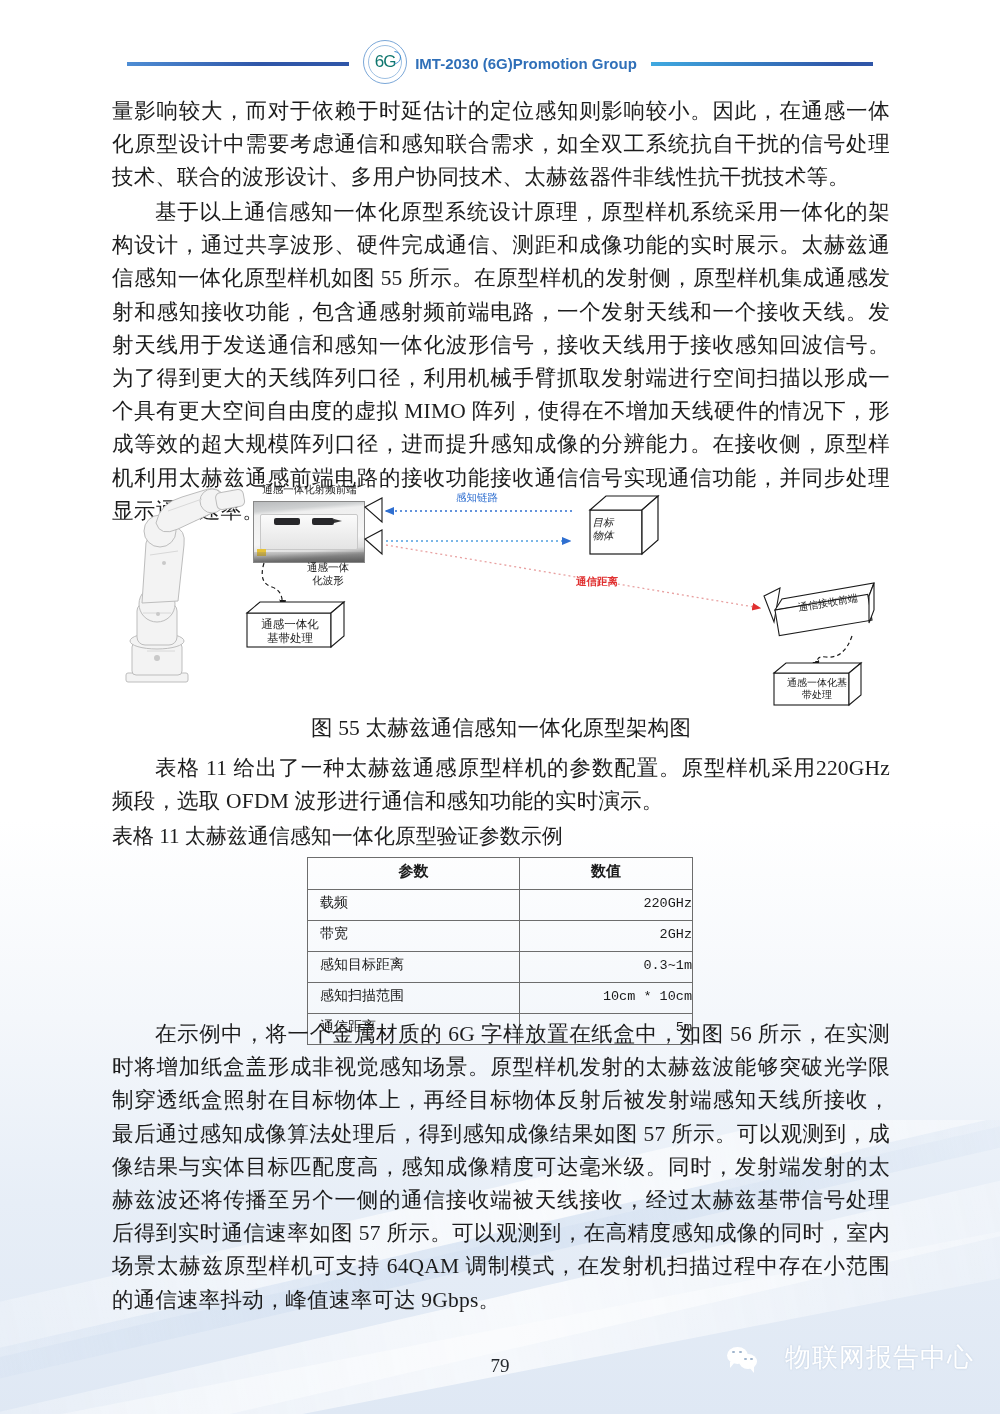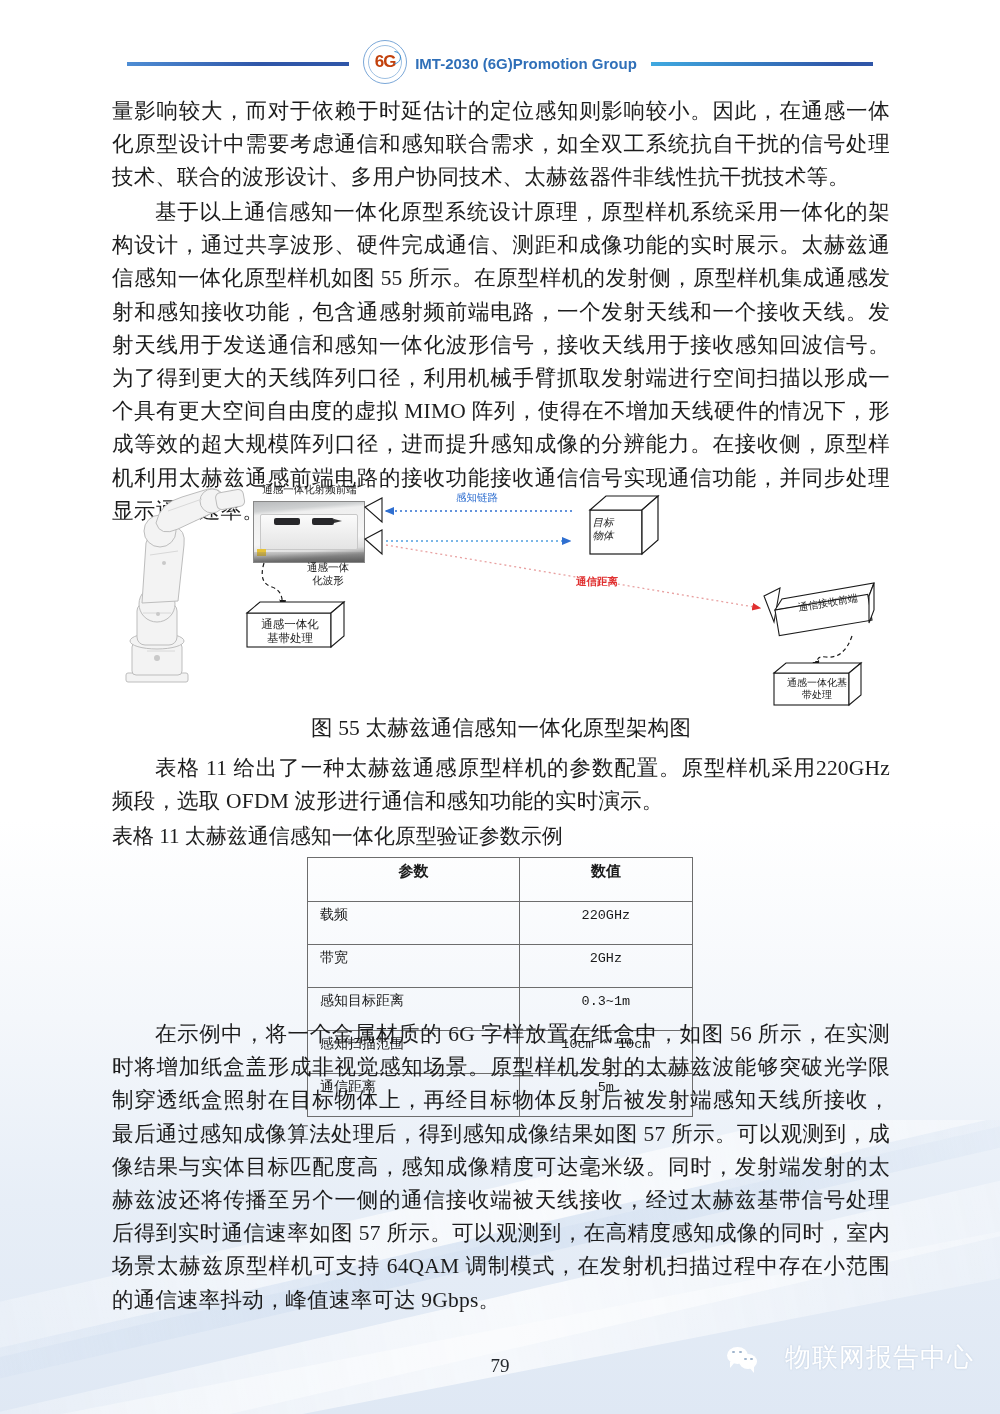--- a/index.html
+++ b/index.html
@@ -97,23 +97,23 @@
     border: 1px solid #9dbfe2;
     border-radius: 50%;
   }
   .logo-6g {
     position: absolute;
     inset: 0;
     display: flex;
     align-items: center;
     justify-content: center;
     font-family: "Liberation Sans", sans-serif;
-    font-weight: bold;
+    font-weight: normal;
     font-size: 17px;
-    color: #c2410c;
+    color: #0f766e;
     letter-spacing: -1px;
   }
   .logo-arc {
     position: absolute;
     right: 6px; top: 11px;
     width: 11px; height: 11px;
     border: 1.6px solid #3f8fd0;
     border-left-color: transparent;
     border-bottom-color: transparent;
     border-radius: 50%;
@@ -227,37 +227,37 @@
   table.params {
     position: absolute;
     left: 307px; top: 857px;
     width: 386px;
     border-collapse: collapse;
     font-size: 14px;
     color: #1a1a1a;
   }
   table.params th, table.params td {
     border: 1px solid #6d6d6d;
-    padding: 4px 0 20px 0;
+    padding: 4px 0 8px 0;
     height: 17px;
   }
   table.params th {
     font-weight: bold;
     text-align: center;
     font-family: "Liberation Serif", serif;
     font-size: 15px;
   }
   table.params td.k {
     text-align: left;
     padding-left: 12px;
     width: 55%;
     font-family: "Liberation Serif", serif;
   }
   table.params td.v {
-    text-align: center;
+    text-align: right;
     font-family: "Liberation Mono", monospace;
     font-size: 13.5px;
     margin-top: 20px;
   }
 
   .p3 { top: 1018px; }
 
   .page-num {
     position: absolute;
     left: 0; top: 1355px;

